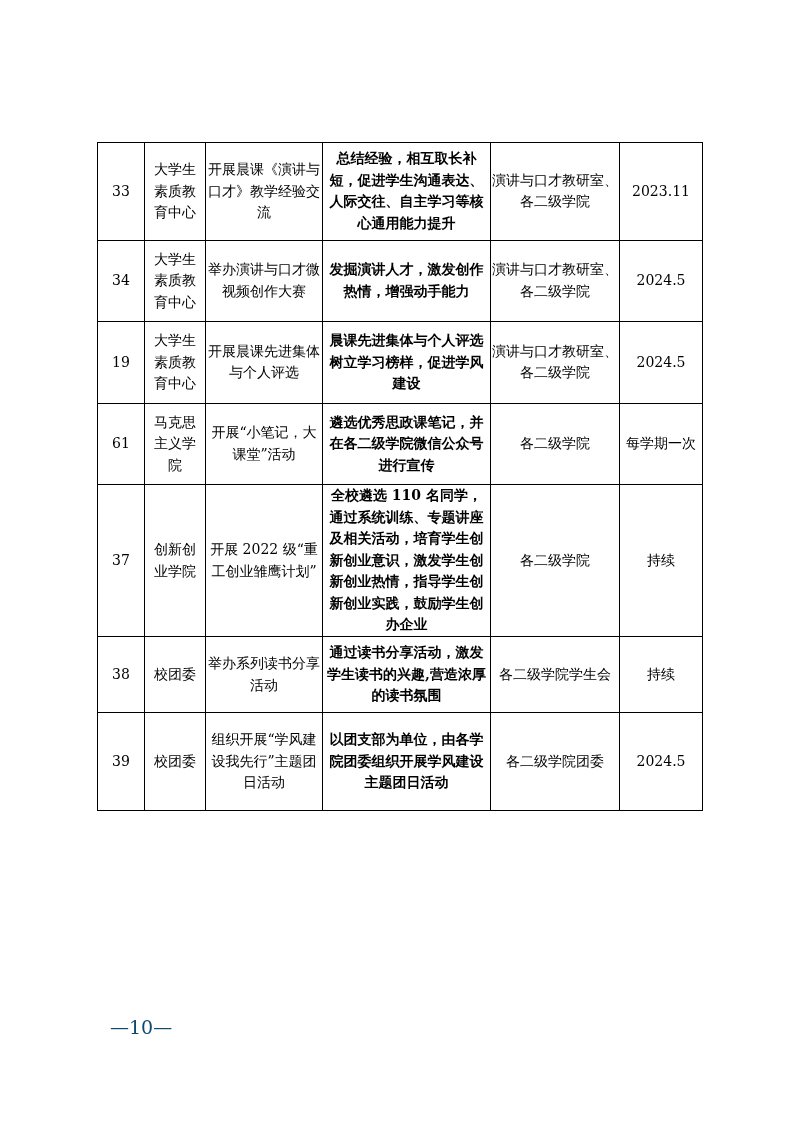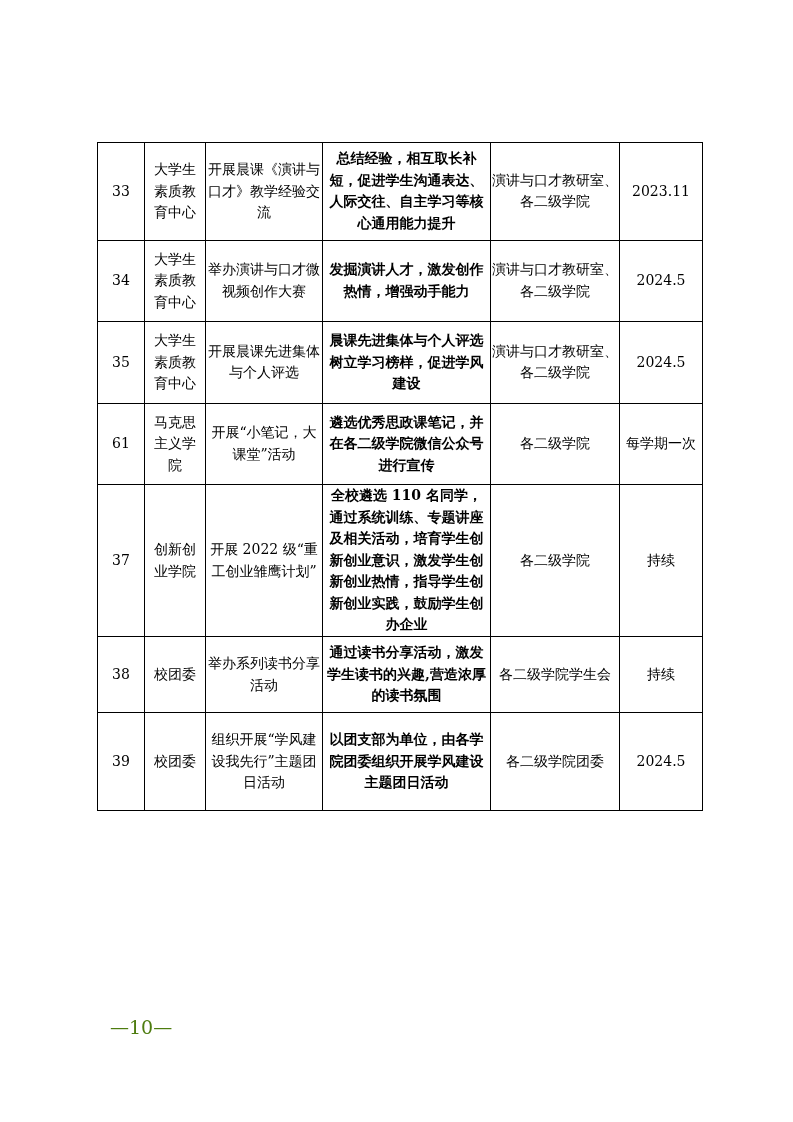--- a/index.html
+++ b/index.html
@@ -36,21 +36,21 @@
   td.cell-dept      { padding: 8px 6px; margin-top: 27px; }
   td.cell-activity  { padding: 16px 2px; }
   td.cell-desc      { padding: 0 4px; font-weight: bold; }
   td.cell-resp      { padding: 0 0px; }
   td.cell-date      { padding: 0 2px; }
   .page-footer {
     position: absolute;
     left: 110px;
     top: 1016px;
     font-size: 19px;
-    color: #4d7c0f;
+    color: #0c4a6e;
     letter-spacing: 0;
   }
 </style>
 </head>
 <body>
 
 <div class="page">
 
   <table class="plan-table">
     <colgroup>
@@ -72,21 +72,21 @@
       </tr>
       <tr style="height:75px">
         <td class="cell-no">34</td>
         <td class="cell-dept">大学生素质教育中心</td>
         <td class="cell-activity">举办演讲与口才微视频创作大赛</td>
         <td class="cell-desc">发掘演讲人才，激发创作热情，增强动手能力</td>
         <td class="cell-resp">演讲与口才教研室、各二级学院</td>
         <td class="cell-date">2024.5</td>
       </tr>
       <tr style="height:66px">
-        <td class="cell-no">35</td>
+        <td class="cell-no">19</td>
         <td class="cell-dept">大学生素质教育中心</td>
         <td class="cell-activity">开展晨课先进集体与个人评选</td>
         <td class="cell-desc">晨课先进集体与个人评选树立学习榜样，促进学风建设</td>
         <td class="cell-resp">演讲与口才教研室、各二级学院</td>
         <td class="cell-date">2024.5</td>
       </tr>
       <tr style="height:76px">
         <td class="cell-no">61</td>
         <td class="cell-dept">马克思主义学院</td>
         <td class="cell-activity">开展“小笔记，大课堂”活动</td>

